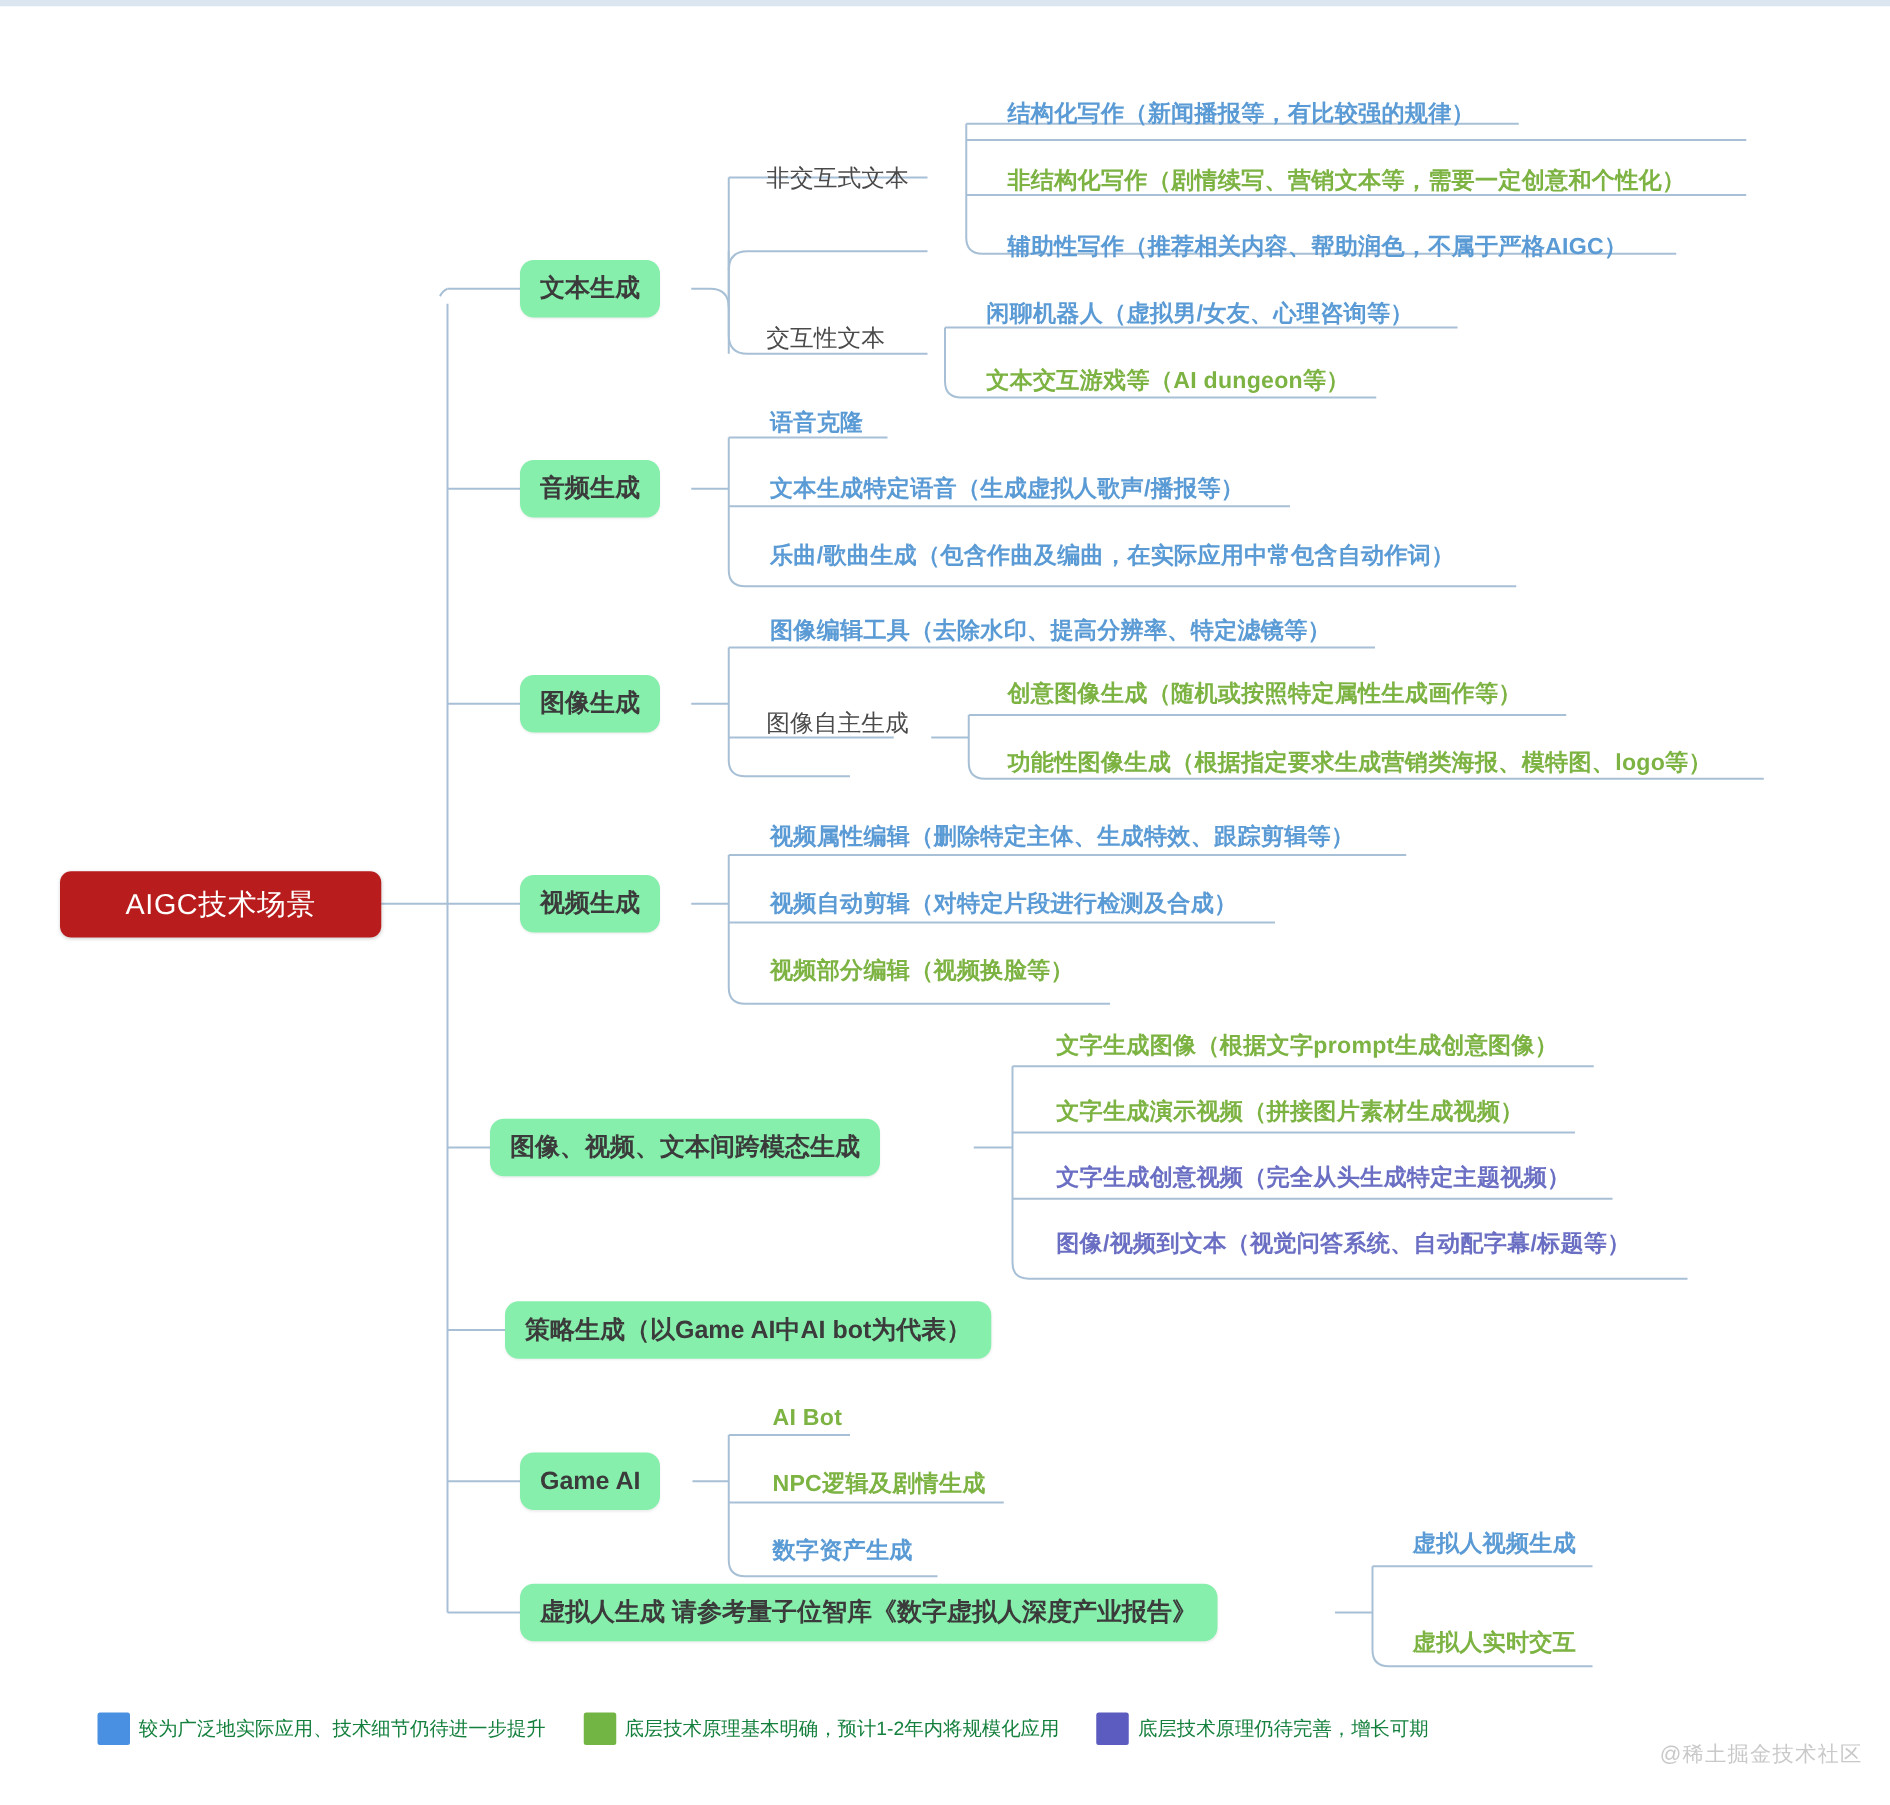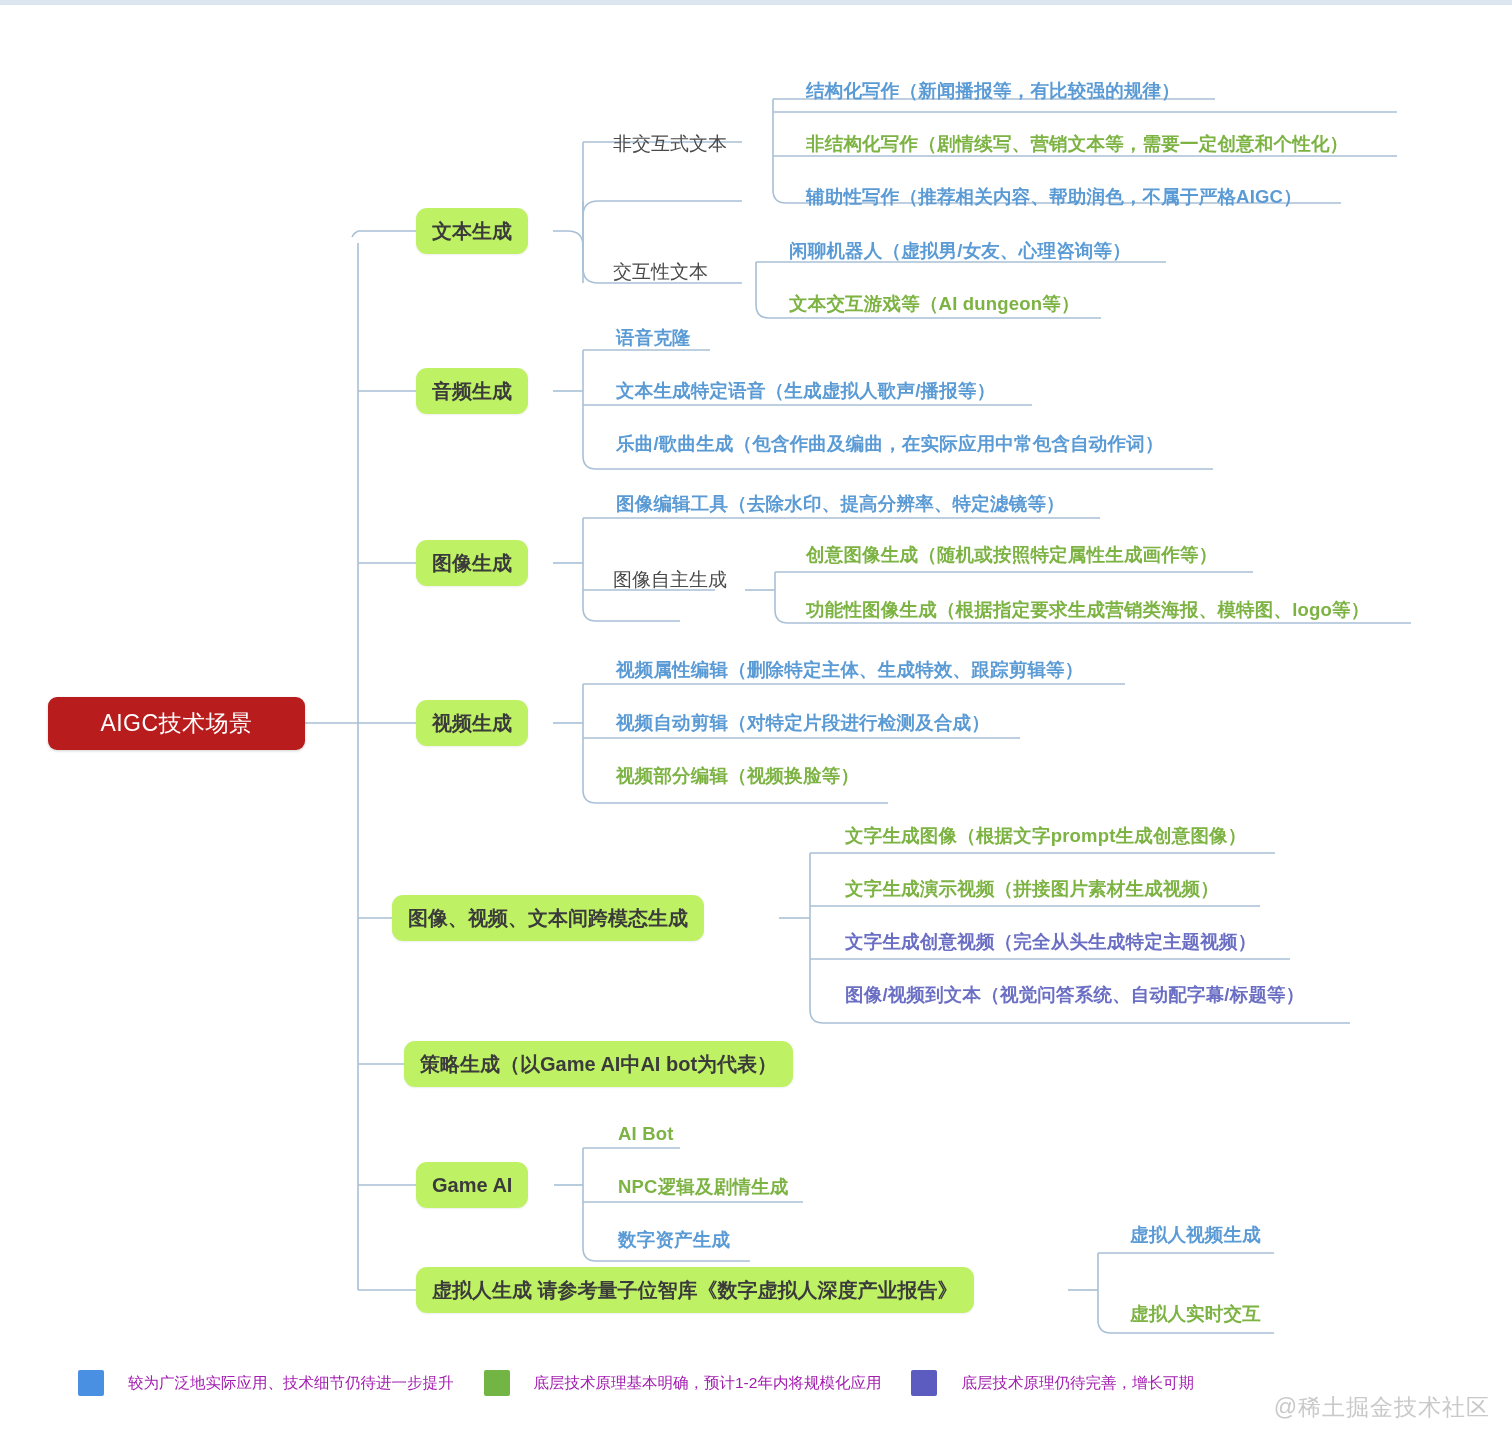--- a/index.html
+++ b/index.html
@@ -28,21 +28,21 @@
   .root{
     background:#b91c1c;
     color:#ffffff;
     border-radius:9px;
     font-size:23px;
     font-weight:400;
     letter-spacing:.5px;
     box-shadow:0 1px 3px rgba(0,0,0,.18);
   }
   .lvl1{
-    background:#bef264;
+    background:#86efac;
     color:#3b3b3b;
     border-radius:11px;
     font-size:20px;
     font-weight:bold;
     padding:0 16px;
     box-shadow:0 1px 2px rgba(0,0,0,.07);
   }
   .lvl2{
     color:#4a4a4a;
     font-size:19px;
@@ -62,26 +62,26 @@
   .c-purple{ color:#6b6fc4; }
 
   
   #legend{
     position:absolute; left:0; top:1358px; width:1512px; height:50px;
     display:flex; align-items:center;
   }
   .legend-item{ display:flex; align-items:center; }
   .swatch{ width:26px; height:26px; border-radius:2px; flex:0 0 auto; }
   .legend-text{
-    font-size:15.5px; color:#a21caf; margin-left:24px; white-space:nowrap;
+    font-size:15.5px; color:#15803d; margin-left:7px; white-space:nowrap;
     font-weight:500;
   }
   #watermark{
     position:absolute; right:22px; top:1392px;
-    font-size:23px; color:#c9c9c9; white-space:nowrap;
+    font-size:17px; color:#c9c9c9; white-space:nowrap;
     letter-spacing:1px;
   }
 </style>
 </head>
 <body>
 
 <div id="canvas">
 
   <div id="topbar"></div>
 

